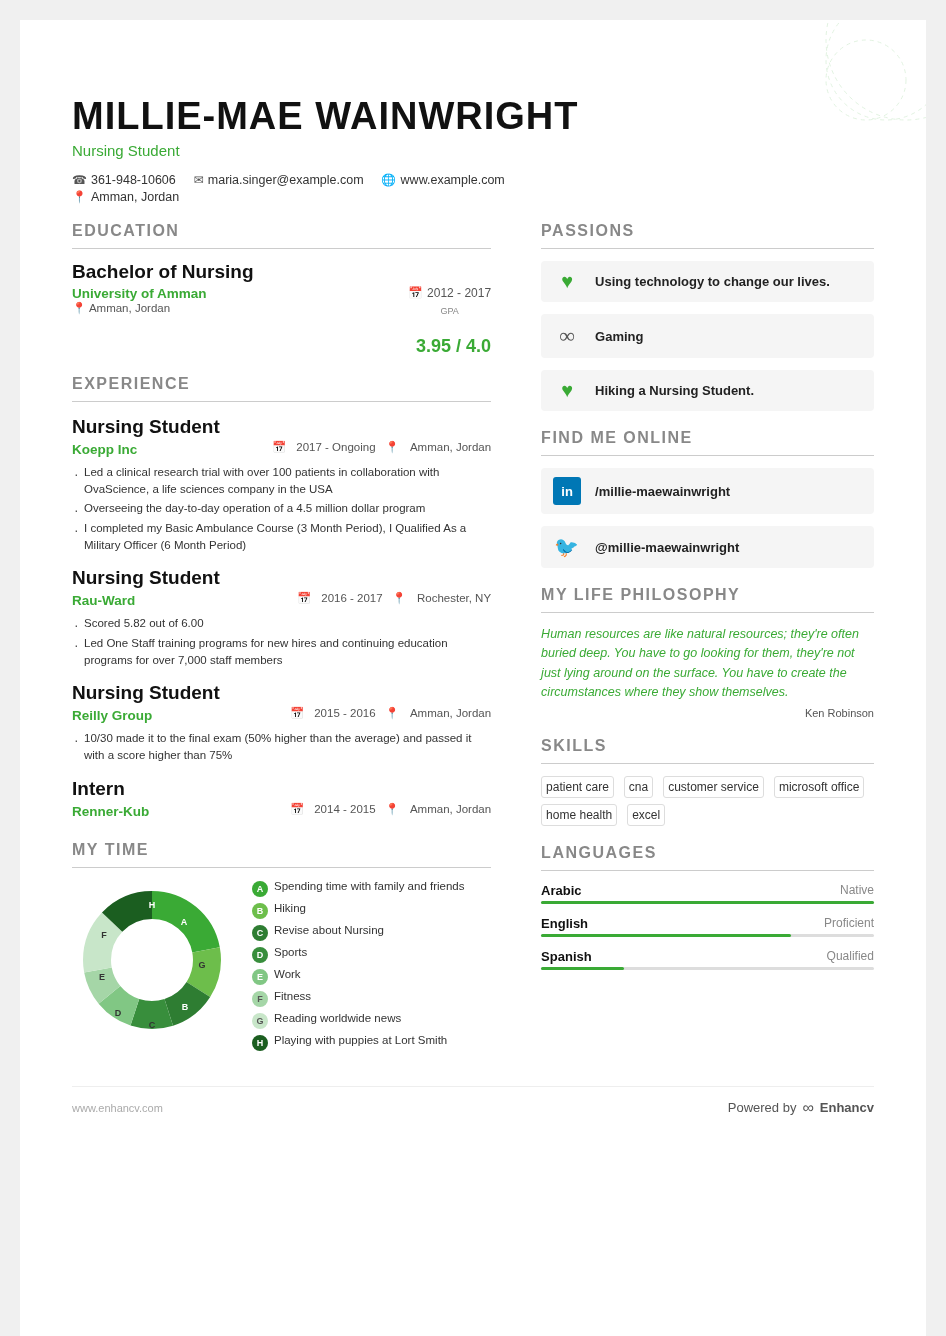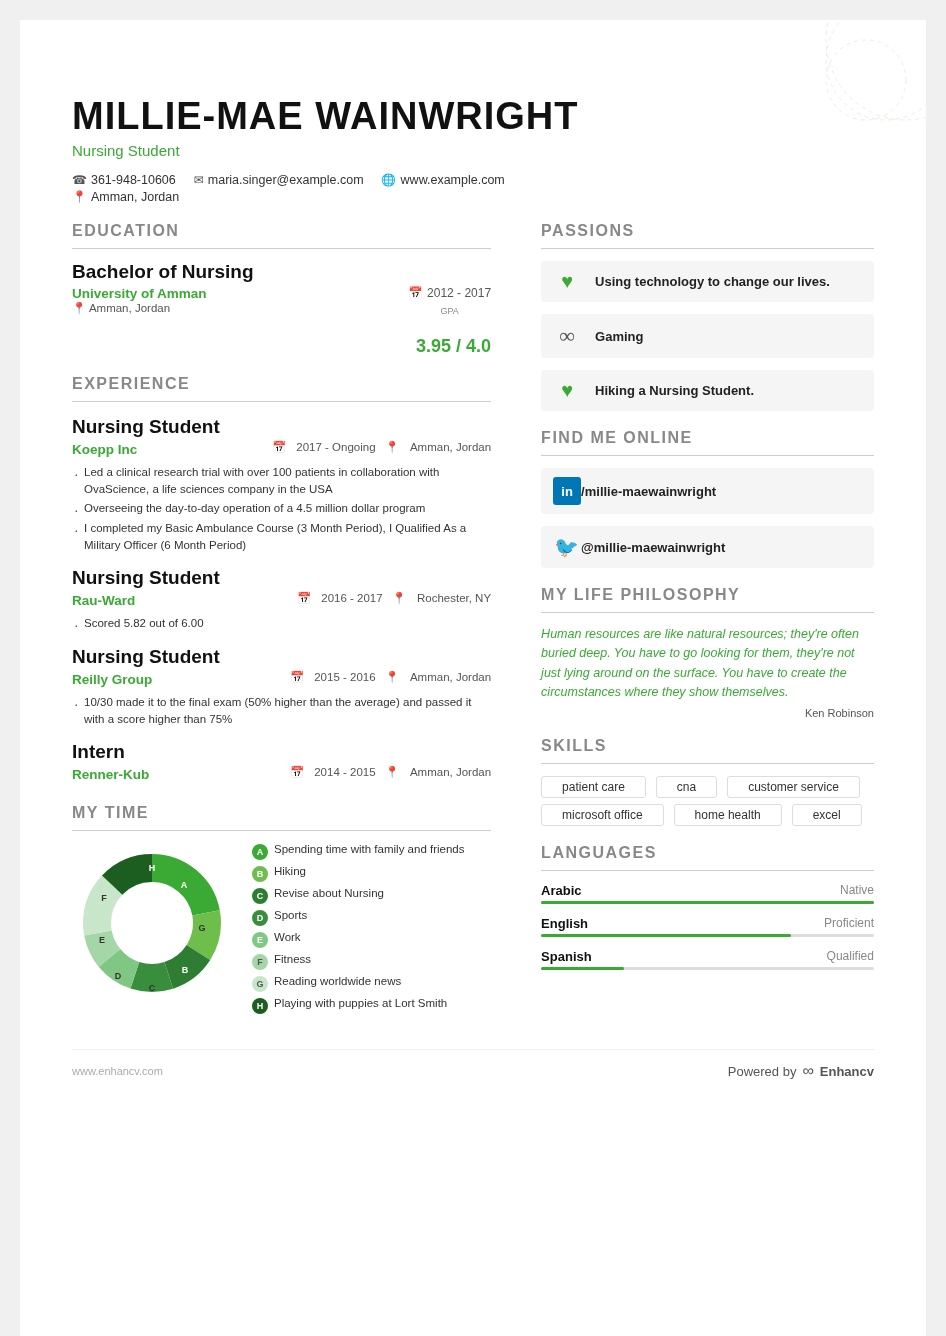--- a/index.html
+++ b/index.html
@@ -149,20 +149,21 @@
     .passion-text {
       font-size: 13px;
       font-family: Arial, sans-serif;
       color: #222;
       font-weight: bold;
     }
     .heart-icon { color: #3aaa35; }
     .online-item {
       display: flex;
       align-items: center;
+      gap: 14px;
       margin-bottom: 12px;
       background: #f5f5f5;
       border-radius: 4px;
       padding: 9px 12px;
     }
     .online-icon {
       font-size: 16px;
       font-weight: bold;
       color: #0077b5;
       min-width: 28px;
@@ -189,21 +190,21 @@
       flex-wrap: wrap;
       gap: 6px 10px;
       margin-bottom: 8px;
     }
     .skill-tag {
       font-size: 12px;
       font-family: Arial, sans-serif;
       color: #333;
       border: 1px solid #ddd;
       border-radius: 3px;
-      padding: 3px 20px;
+      padding: 3px 4px;
     }
     .lang-item { margin-bottom: 12px; }
     .lang-header {
       display: flex;
       justify-content: space-between;
       font-family: Arial, sans-serif;
       font-size: 13px;
       margin-bottom: 3px;
     }
     .lang-name { font-weight: bold; color: #111; }
@@ -361,20 +362,21 @@
             <div class="exp-company">Rau-Ward</div>
             <div class="exp-meta">
               <span>📅</span>
               <span>2016 - 2017</span>
               <span>📍</span>
               <span>Rochester, NY</span>
             </div>
           </div>
           <ul class="bullet-list">
             <li>Scored 5.82 out of 6.00</li>
+            <li>Led One Staff training programs for new hires and continuing education programs for over 7,000 staff members</li>
           </ul>
         </div>
 
         <div style="margin-top:10px">
           <div class="exp-job-title">Nursing Student</div>
           <div class="exp-meta-row">
             <div class="exp-company">Reilly Group</div>
             <div class="exp-meta">
               <span>📅</span>
               <span>2015 - 2016</span>

